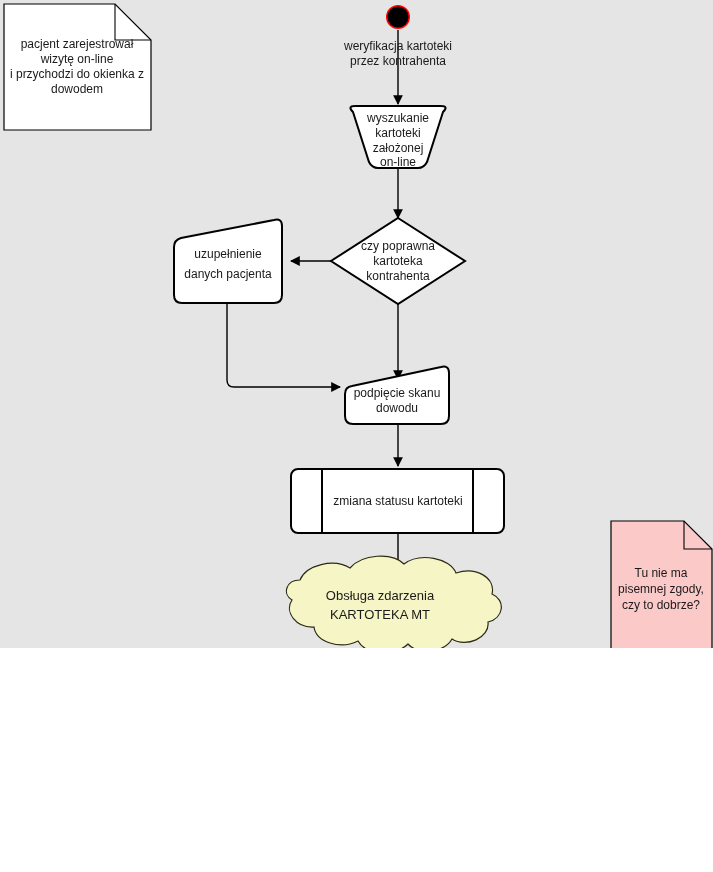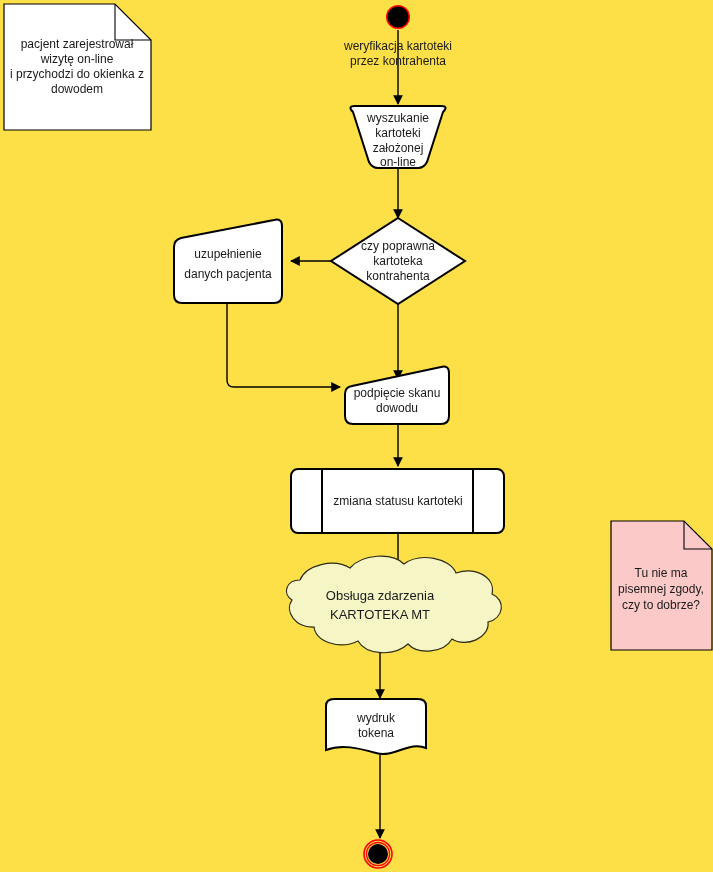--- a/index.html
+++ b/index.html
@@ -6,22 +6,22 @@
     margin: 0;
     padding: 0;
     background: #ffffff;
   }
   body {
     font-family: "Liberation Sans", sans-serif;
   }
   #canvas {
     position: relative;
     width: 713px;
-    height: 872px;
-    background: #fde047;
+    height: 648px;
+    background: #e5e5e5;
     overflow: hidden;
   }
   #diagram-svg {
     position: absolute;
     left: 0;
     top: 0;
     width: 713px;
     height: 872px;
   }
   .shape-text {

